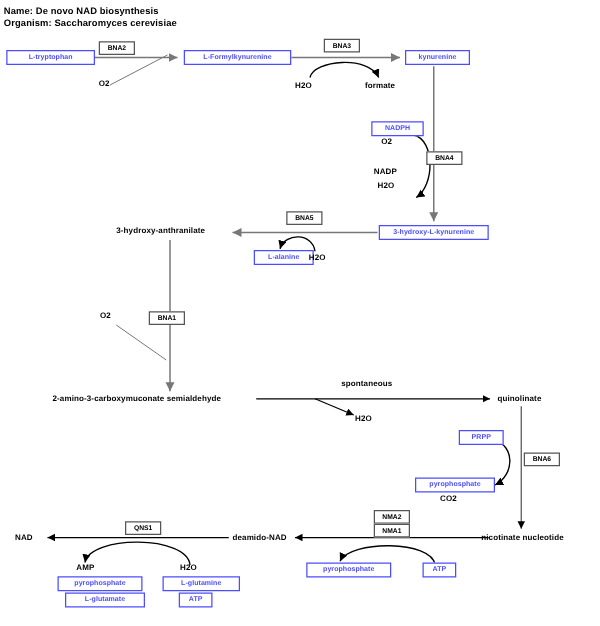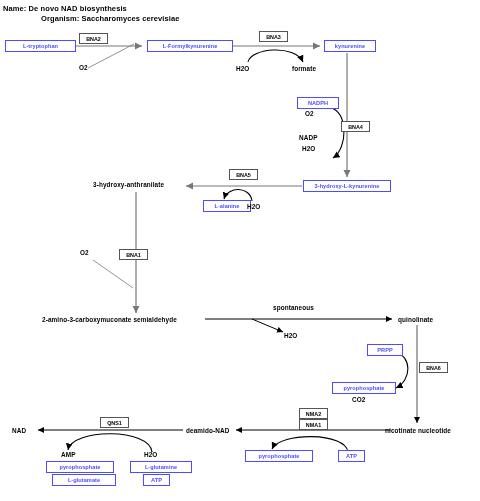--- a/index.html
+++ b/index.html
@@ -34,21 +34,21 @@
     position:absolute;font-size:6.4px;font-weight:bold;
     white-space:nowrap;color:#000;letter-spacing:.1px;
   }
 </style>
 </head>
 <body>
 
 <div id="canvas">
 
   <div class="hdr" style="left:3px;top:4px;">Name: De novo NAD biosynthesis</div>
-  <div class="hdr" style="left:3px;top:14px;margin-left:38px;">Organism: Saccharomyces cerevisiae</div>
+  <div class="hdr" style="left:3px;top:14px;">Organism: Saccharomyces cerevisiae</div>
 
   <svg class="lines" viewBox="0 0 480 501">
     <defs>
       <marker id="ahG" markerWidth="7" markerHeight="7" refX="6" refY="3" orient="auto">
         <path d="M0,0 L6,3 L0,6 z" fill="#777777"></path>
       </marker>
       <marker id="ahB" markerWidth="7" markerHeight="7" refX="6" refY="3" orient="auto">
         <path d="M0,0 L6,3 L0,6 z" fill="#000000"></path>
       </marker>
     </defs>

